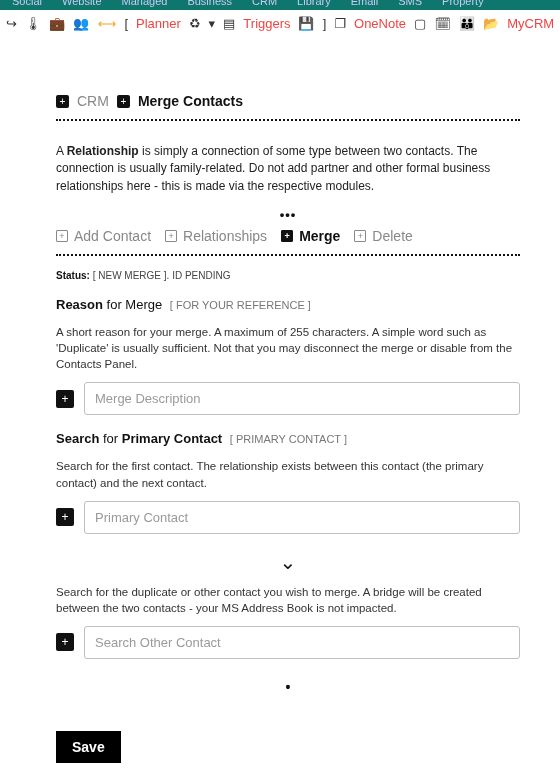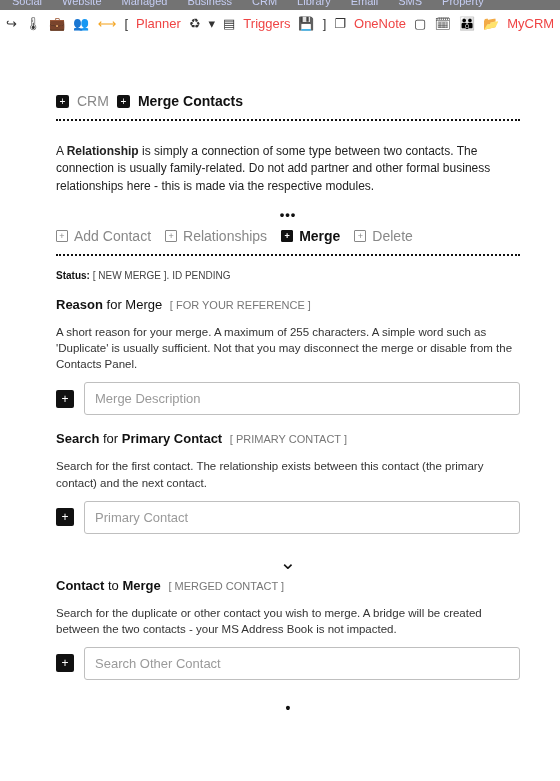--- a/index.html
+++ b/index.html
@@ -1,19 +1,19 @@
 <!DOCTYPE html>
 <html><head>
 <meta charset="utf-8">
 <style>
   *{box-sizing:border-box;margin:0;padding:0;}
   body{width:560px;height:781px;font-family:"Segoe UI",Arial,sans-serif;background:#fff;color:#111;font-size:13px;overflow:hidden;}
 
   
-  .topnav{background:#737373;height:10px;width:100%;display:flex;align-items:flex-start;gap:20px;padding-left:12px;color:#c5cdf3;font-size:11px;overflow:hidden;}
+  .topnav{background:#0f766e;height:10px;width:100%;display:flex;align-items:flex-start;gap:20px;padding-left:12px;color:#c5cdf3;font-size:11px;overflow:hidden;}
   .topnav span{position:relative;top:-5px}
 
   
   .toolbar{display:flex;align-items:center;gap:8px;padding:6px 6px;color:#333;font-size:13px;border-bottom:0;}
   .toolbar .tb{display:inline-flex;align-items:center;gap:3px;cursor:pointer;}
   .toolbar .orange{color:#f4a522;}
   .toolbar .lbl{font-size:13px;color:#ef4444;}
 
   
   .content{padding:12px 40px 0 56px;}
@@ -175,27 +175,24 @@
     <div class="inputrow">
       <span class="sq">+</span>
       <input type="text" placeholder="Primary Contact" style="">
     </div>
   </div>
 
   <div class="chev">⌄</div>
 
   
   <div class="section" style="margin-top:4px">
-    <div class="hdr">
-      <span class="strong">Contact</span><span class="thin"> to </span><span class="strong">Merge</span>
-      <span class="hint">[ MERGED CONTACT ]</span>
-    </div>
     <div class="desc">Search for the duplicate or other contact you wish to merge. A bridge will be created between the two contacts - your MS Address Book is not impacted.</div>
     <div class="inputrow">
       <span class="sq">+</span>
       <input type="text" placeholder="Search Other Contact" style="">
     </div>
   </div>
 
   <div class="dot1">•</div>
 
+  <button class="savebtn">Save</button>
 
 </div>
 
 </body></html>

